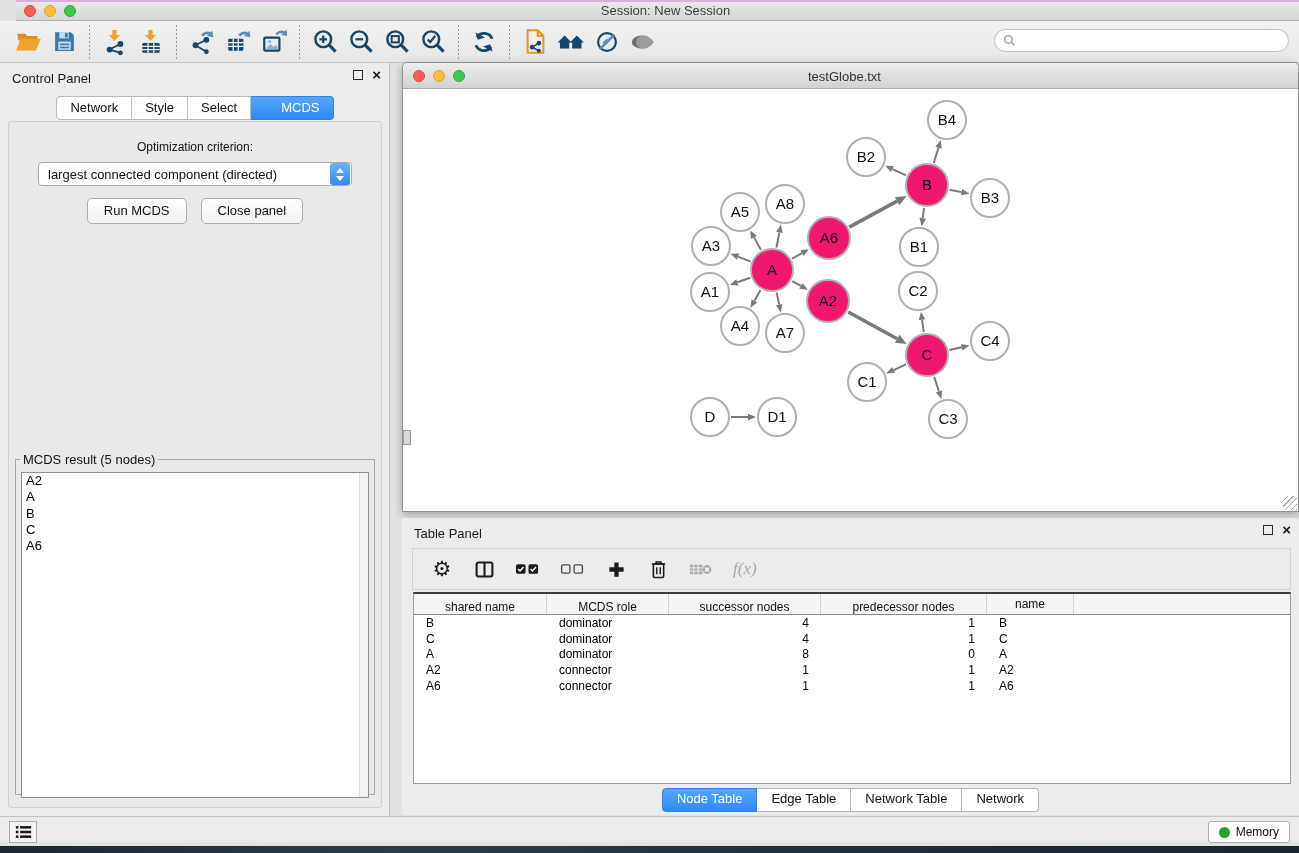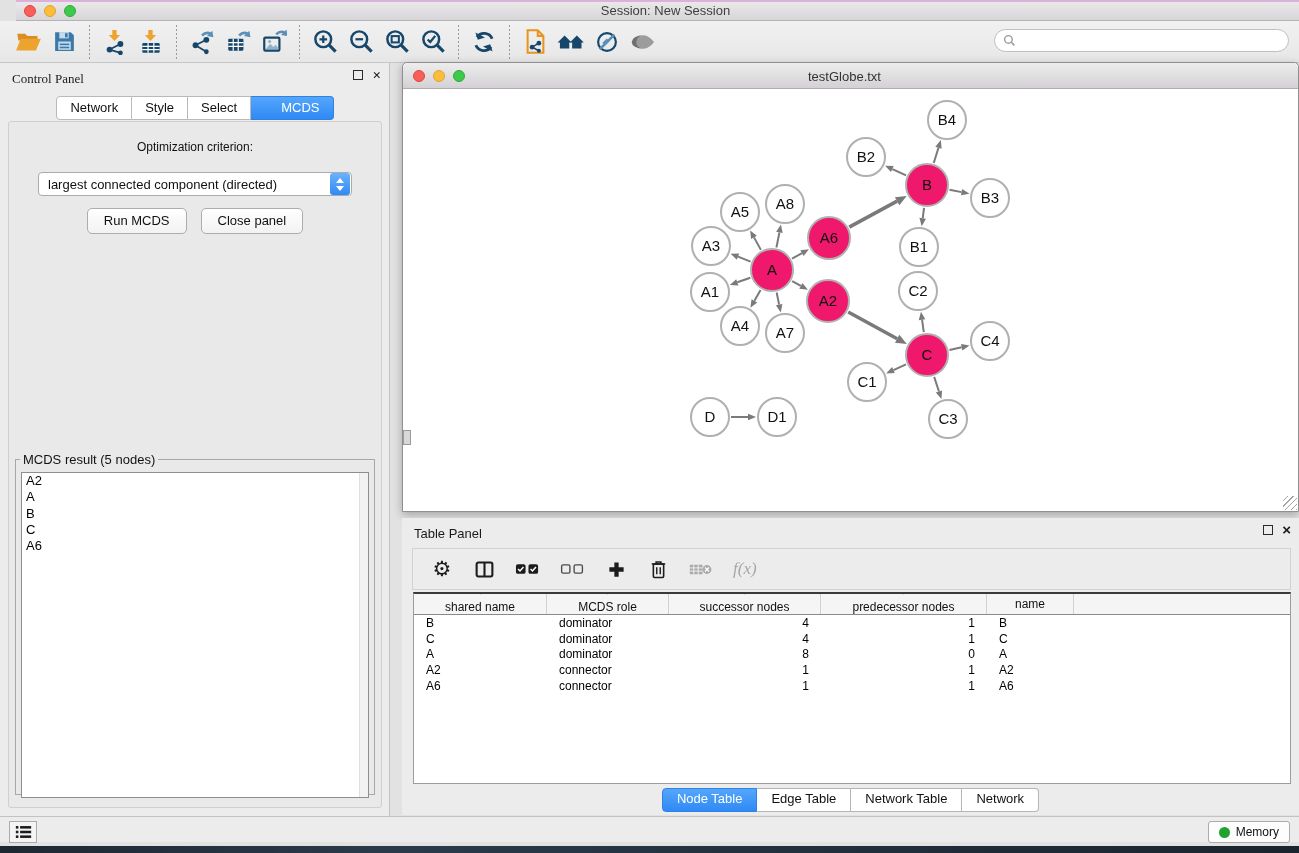--- a/index.html
+++ b/index.html
@@ -23,35 +23,35 @@
     background:linear-gradient(#f1f1f1,#e7e7e7); border-bottom:1px solid #c6c6c6;
     display:flex; align-items:center; padding-left:10px; }
   .tb-btn { width:36px; height:34px; display:flex; align-items:center; justify-content:center; border-radius:4px; }
   .tb-sep { width:1px; height:34px; margin:0 7px; background-image:linear-gradient(#9a9a9a 40%, transparent 40%); background-size:1px 4px; }
   .searchbox { position:absolute; right:10px; top:8px; width:295px; height:23px; background:#fff;
     border:1px solid #bfbfbf; border-radius:12px; display:flex; align-items:center; padding:0 8px; }
   .searchbox input { border:none; outline:none; flex:1; font-size:12px; margin-left:6px; font-family:inherit; background:transparent; }
 
   
   .control-panel { position:absolute; left:0; top:63px; width:390px; height:753px; background:#ececec; border-right:1px solid #c2c2c2; }
-  .cp-header { position:relative; height:30px;font-family:Liberation Serif, serif; }
+  .cp-header { position:relative; height:30px; }
   .cp-title { position:absolute; left:12px; top:8px; font-size:13px; color:#1a1a1a; }
   .win-btns { position:absolute; right:8px; top:7px; display:flex; gap:9px; align-items:center; }
   .float-btn { width:10px; height:10px; border:1.5px solid #2a2a2a; display:inline-block; }
   .close-btn { font-size:15px; font-weight:bold; color:#1a1a1a; line-height:10px; }
   .cp-tabs { position:absolute; left:0; top:33px; width:390px; display:flex; justify-content:center; }
   .cp-tab { font-size:13px; color:#111; background:#fff; border:1px solid #b9b9b9; border-left:none;
     padding:3px 13px 4px; }
   .cp-tab:first-child { border-left:1px solid #b9b9b9; border-radius:4px 0 0 4px; }
   .cp-tab:last-child { border-radius:0 4px 4px 0; }
   .cp-tab.active { background:linear-gradient(#55a6fb,#2f8af5); color:#fff; border-color:#2f81e8;padding-left:30px; }
   .cp-body { position:absolute; left:8px; top:58px; width:374px; height:687px; background:#e9e9e9;
     border:1px solid #cfcfcf; border-radius:3px; }
   .opt-label { margin-top:18px; text-align:center; font-size:12px; color:#111; }
-  .dropdown { position:relative; margin:18px auto 0; width:314px; height:24px; background:#fff;
+  .dropdown { position:relative; margin:8px auto 0; width:314px; height:24px; background:#fff;
     border:1px solid #ababab; border-radius:4px; display:flex; align-items:center; }
   .dropdown .dd-text { font-size:13px; color:#111; padding-left:9px; flex:1; white-space:nowrap; overflow:hidden; }
   .dd-stepper { width:20px; height:22px; background:linear-gradient(#6cb2fd,#2f8af5); border-radius:3px;
     margin-right:1px; display:flex; flex-direction:column; align-items:center; justify-content:center; gap:3px; }
   .dd-up { width:0; height:0; border-left:4px solid transparent; border-right:4px solid transparent; border-bottom:5px solid #fff; }
   .dd-down { width:0; height:0; border-left:4px solid transparent; border-right:4px solid transparent; border-top:5px solid #fff; }
   .cp-buttons { margin-top:12px; display:flex; justify-content:center; gap:14px; }
   .cp-btn { font-size:13px; color:#111; background:linear-gradient(#ffffff,#f2f2f2); border:1px solid #adadad;
     border-radius:5px; padding:4px 16px 5px; font-family:inherit; }
   .result-fieldset { position:absolute; left:6px; top:330px; width:360px; height:343px;

